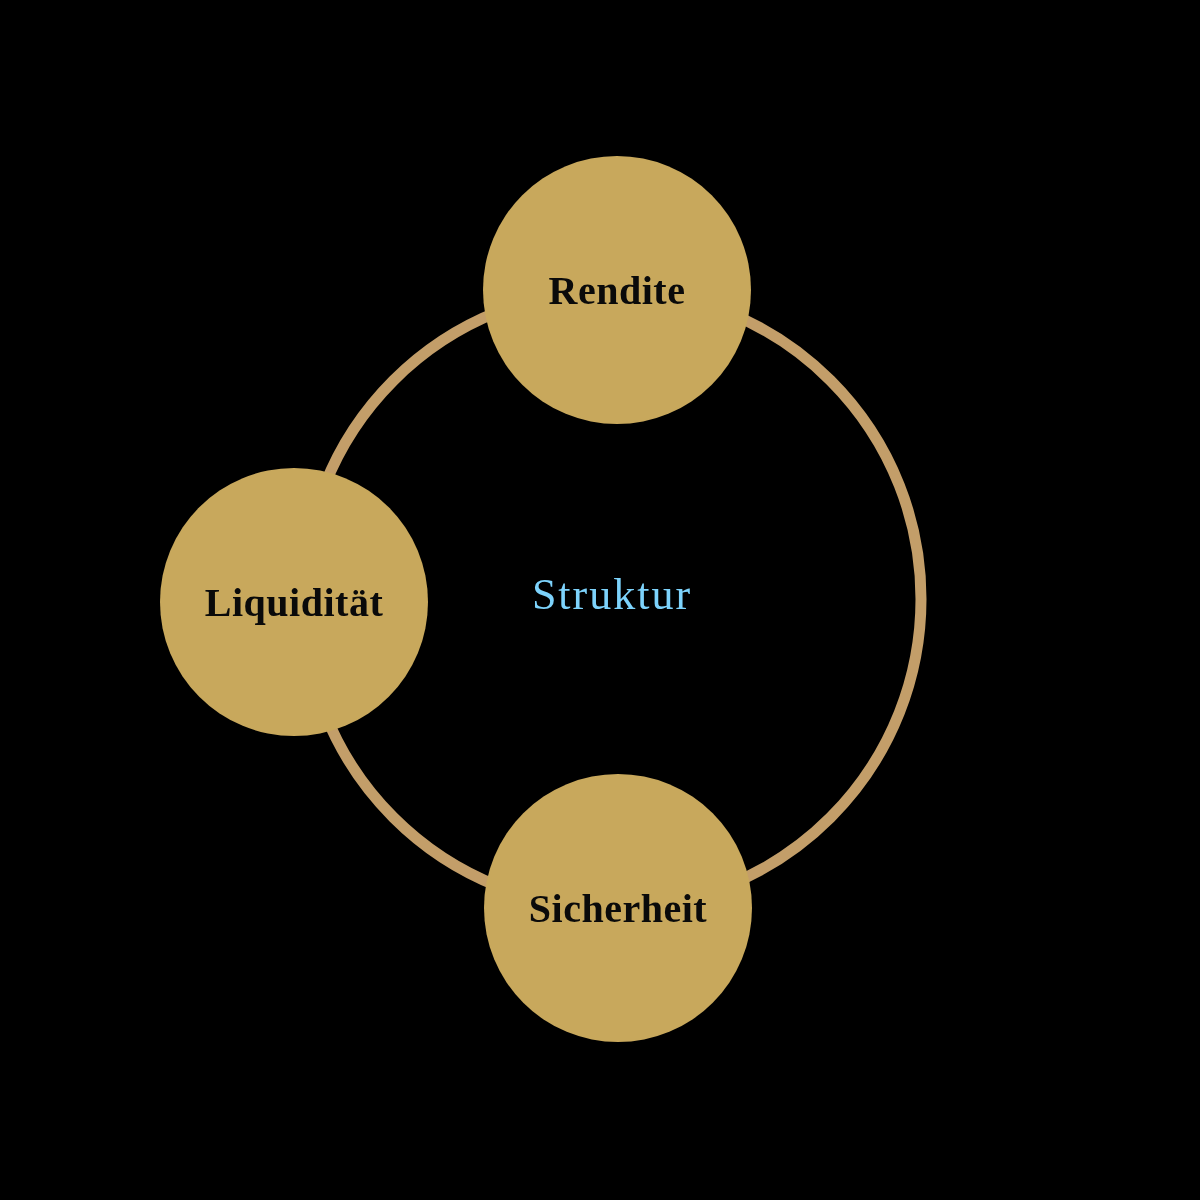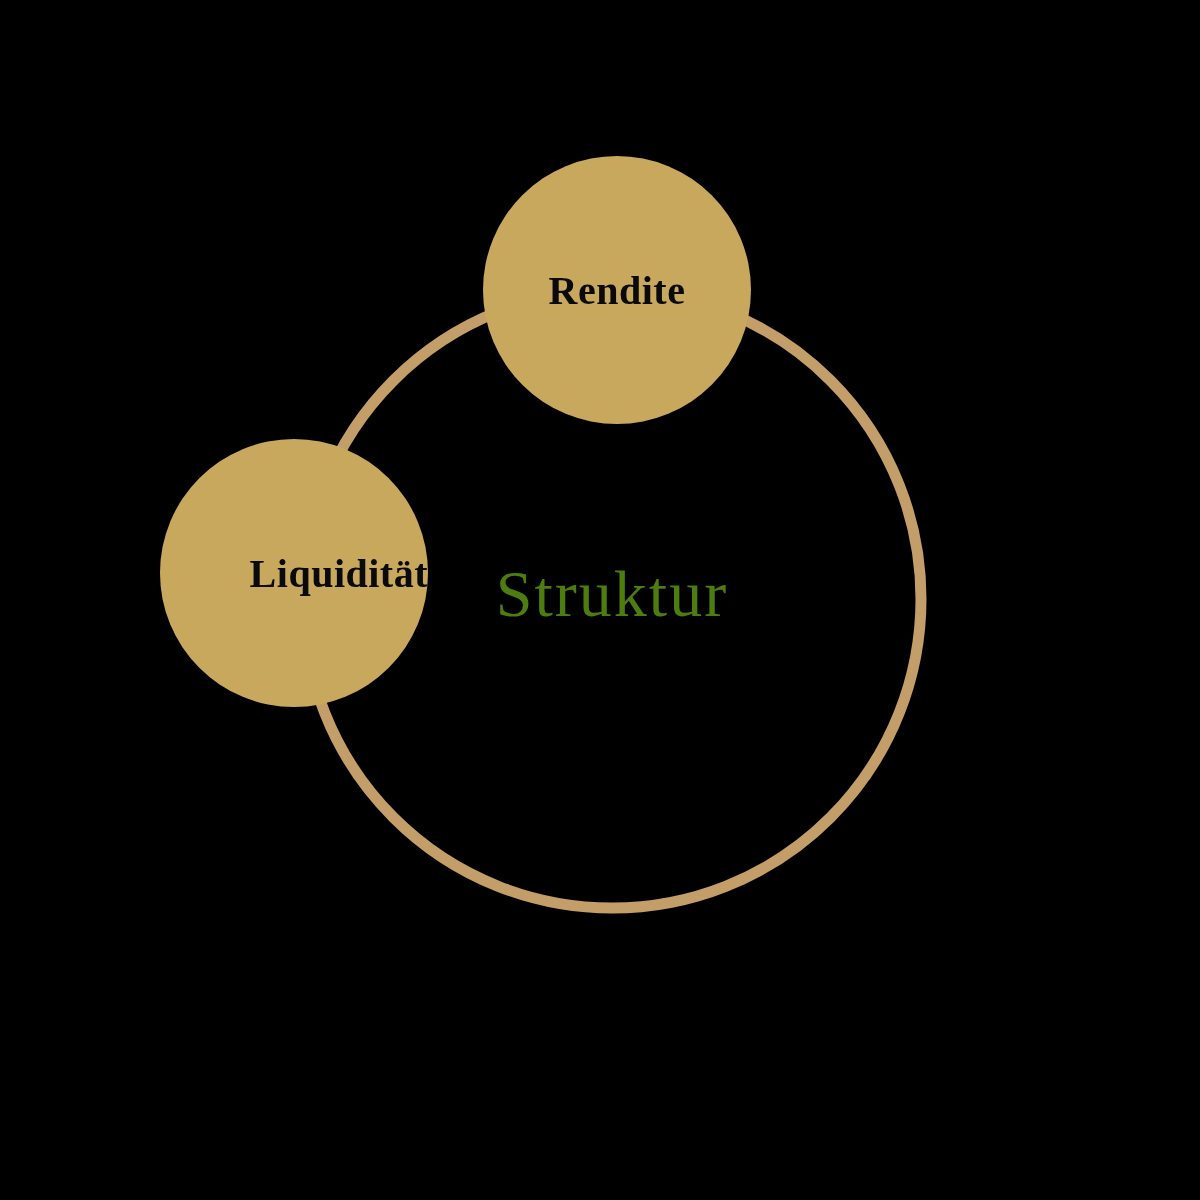--- a/index.html
+++ b/index.html
@@ -27,56 +27,59 @@
     position: absolute;
     width: 268px;
     height: 268px;
     border-radius: 50%;
     background: #C8A85C;
     display: flex;
     align-items: center;
     justify-content: center;
   }
   .node-circle.top    { left: 474px; top: 156px; }
-  .node-circle.left   { left: 151px; top: 439px; justify-content: flex-end; }
+  .node-circle.left   { left: 151px; top: 468px; }
   .node-circle.right  { left: 786px; top: 464px; }
   .node-circle.bottom { left: 475px; top: 774px; }
   .node-label {
     color: #0A0A0A;
     font-size: 40px;
     font-weight: 700;
     letter-spacing: 0.5px;
     white-space: nowrap;
   }
   .center-title {
     position: absolute;
     left: 603px;
     top: 594px;
     transform: translate(-50%, -50%);
-    color: #4d7c0f;
-    font-size: 66px;
+    color: #7dd3fc;
+    font-size: 44px;
     font-weight: 400;
     letter-spacing: 2px;
     white-space: nowrap;
   }
 </style>
 </head>
 <body>
 
 <div class="canvas">
 
   <svg class="ring-svg" viewBox="0 0 1200 1200" xmlns="http://www.w3.org/2000/svg">
     <circle cx="603" cy="599" r="309" fill="none" stroke="#C39E69" stroke-width="11"></circle>
   </svg>
 
   <div class="node-circle top">
     <span class="node-label">Rendite</span>
   </div>
 
 
+  <div class="node-circle bottom">
+    <span class="node-label">Sicherheit</span>
+  </div>
 
   <div class="node-circle left">
     <span class="node-label">Liquidität</span>
   </div>
 
   <div class="center-title">Struktur</div>
 
 </div>
 
 </body></html>

